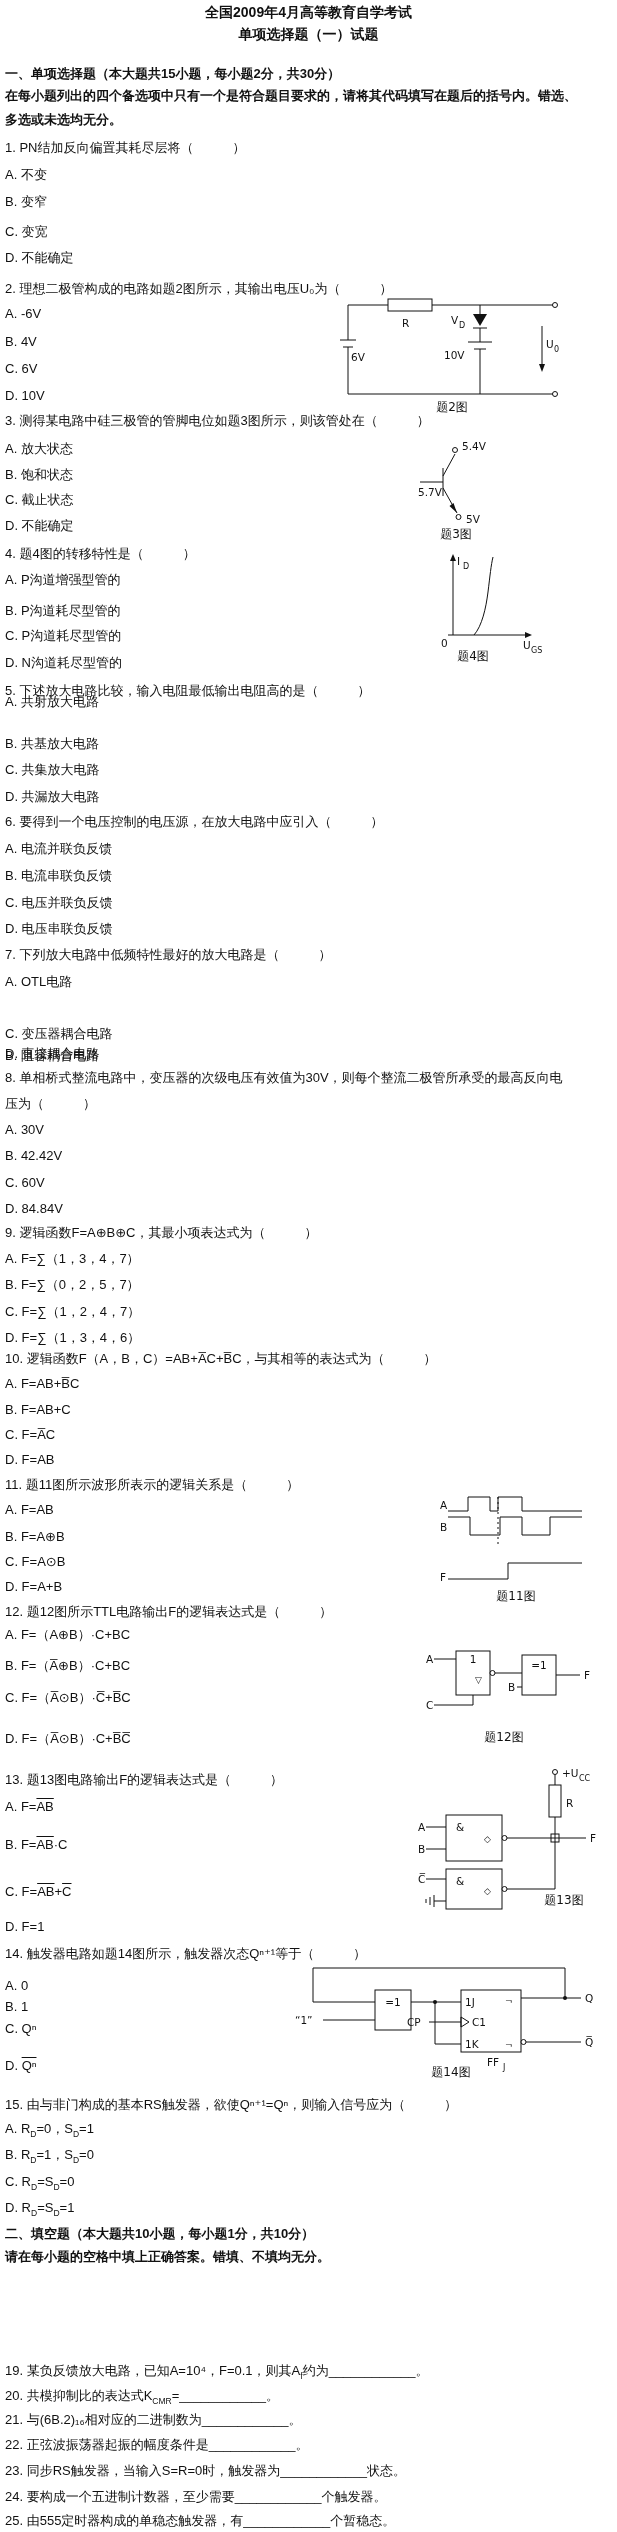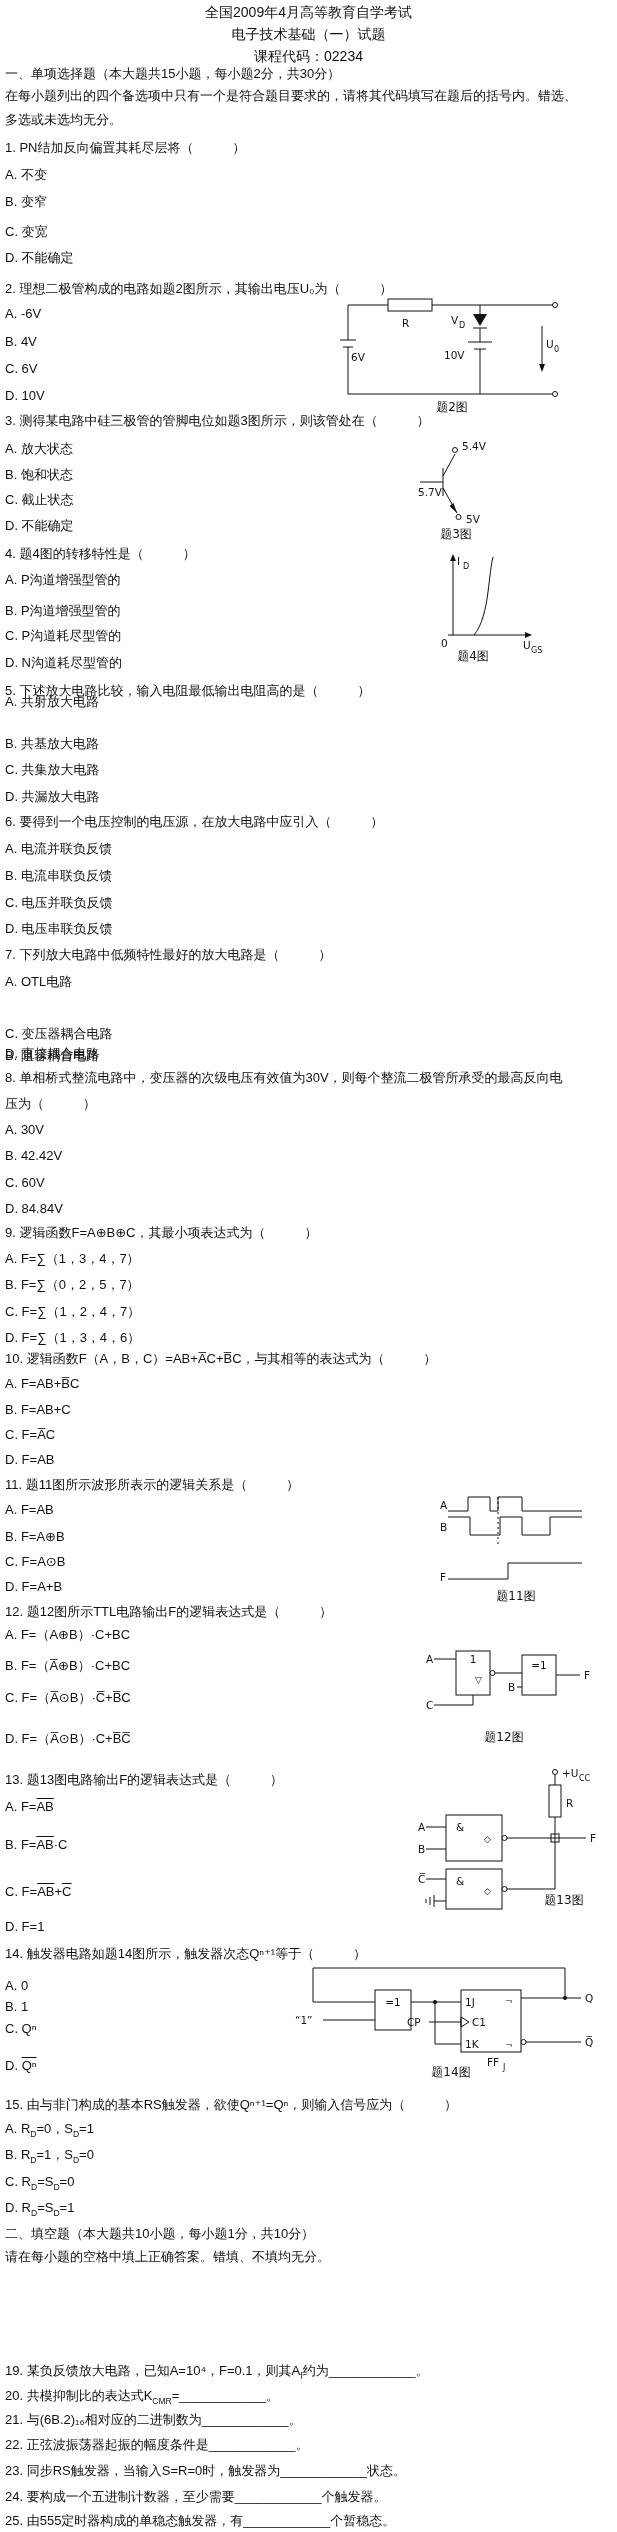--- a/index.html
+++ b/index.html
@@ -1,41 +1,40 @@
 <!DOCTYPE html>
 <html><head>
 <meta charset="utf-8">
 <style>
   html,body{margin:0;padding:0;background:#fff}
   .page{position:relative;width:617px;height:2532px;background:#ffffff;color:#111;
         font-family:"Liberation Sans","DejaVu Sans",sans-serif;font-size:13px;overflow:hidden}
   .ln{position:absolute;left:5px;white-space:nowrap;line-height:16px}
   .ctr{left:0;width:100%;text-align:center}
-  .b{font-weight:normal}
+  .b{font-weight:bold}
   .t{font-size:14px}
   sub{font-size:8.5px;line-height:0}
   .ov{text-decoration:overline}
   .fig{position:absolute}
   .fig line,.fig rect,.fig polyline,.fig path,.fig polygon{stroke:#111;fill:none;stroke-width:1}
   .fig .f{fill:#111;stroke:none}
   .fig circle{stroke:#111;fill:#fff}
   .fig circle.dot{fill:#111;stroke:none}
   .fig text{font-family:"DejaVu Sans",sans-serif;font-size:10.5px;fill:#111;stroke:none}
   .fig text.sub{font-size:8px}
   .fig text.cap{font-size:12px}
   .fig text.sym{font-size:9px}
 </style>
 </head>
 <body>
 
 <div class="page">
 
   <div class="ln ctr b t" style="top:4px">全国2009年4月高等教育自学考试</div>
-  <div class="ln ctr b t" style="top:26px">电子技术基础（一）试题</div>
-  <div class="ln ctr b t" style="top:48px">课程代码：02234</div>
+  <div class="ln ctr b t" style="top:26px">单项选择题（一）试题</div>
 
   <div class="ln b" style="top:66px">一、单项选择题（本大题共15小题，每小题2分，共30分）</div>
   <div class="ln b" style="top:88px">在每小题列出的四个备选项中只有一个是符合题目要求的，请将其代码填写在题后的括号内。错选、</div>
   <div class="ln b" style="top:112px">多选或未选均无分。</div>
 
   <div class="ln" style="top:140px">1. PN结加反向偏置其耗尽层将（　　　）</div>
   <div class="ln" style="top:167px">A. 不变</div>
   <div class="ln" style="top:194px">B. 变窄</div>
   <div class="ln" style="top:224px">C. 变宽</div>
   <div class="ln" style="top:250px">D. 不能确定</div>
@@ -91,21 +90,21 @@
     <text x="46" y="16">5.4V</text>
     <line x1="27" y1="54" x2="41" y2="79"></line>
     <polygon class="f" points="41,79 33.5,72 37.5,69"></polygon>
     <circle cx="42.5" cy="83" r="2.5"></circle>
     <text x="50" y="89">5V</text>
     <text class="cap" x="40" y="104" text-anchor="middle">题3图</text>
   </svg>
 
   <div class="ln" style="top:546px">4. 题4图的转移特性是（　　　）</div>
   <div class="ln" style="top:572px">A. P沟道增强型管的</div>
-  <div class="ln" style="top:603px">B. P沟道增强型管的</div>
+  <div class="ln" style="top:603px">B. P沟道耗尽型管的</div>
   <div class="ln" style="top:628px">C. P沟道耗尽型管的</div>
   <div class="ln" style="top:655px">D. N沟道耗尽型管的</div>
 
   <svg class="fig" style="left:428px;top:552px" width="118" height="110" viewBox="0 0 118 110">
     <line x1="25" y1="83" x2="25" y2="6"></line>
     <polygon class="f" points="22,9 28,9 25,2"></polygon>
     <line x1="20" y1="83" x2="99" y2="83"></line>
     <polygon class="f" points="97,80 97,86 104,83"></polygon>
     <text x="29" y="13">I</text>
     <text class="sub" x="35" y="17">D</text>

